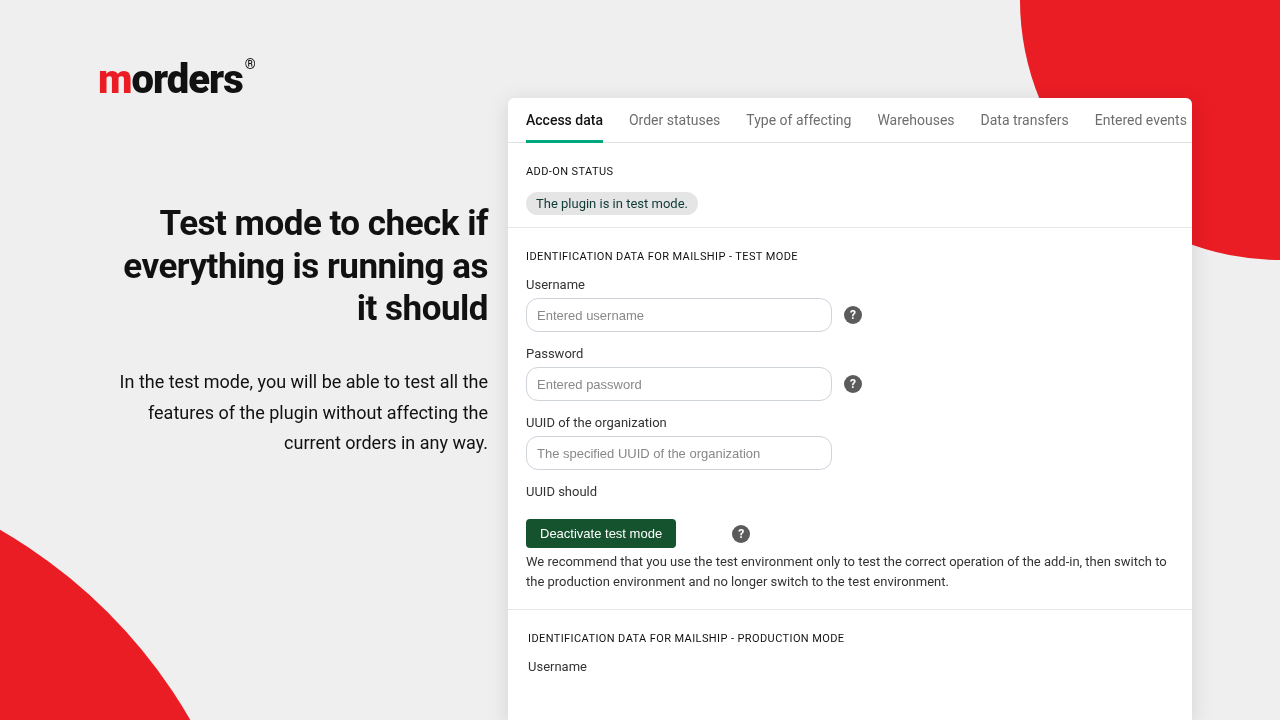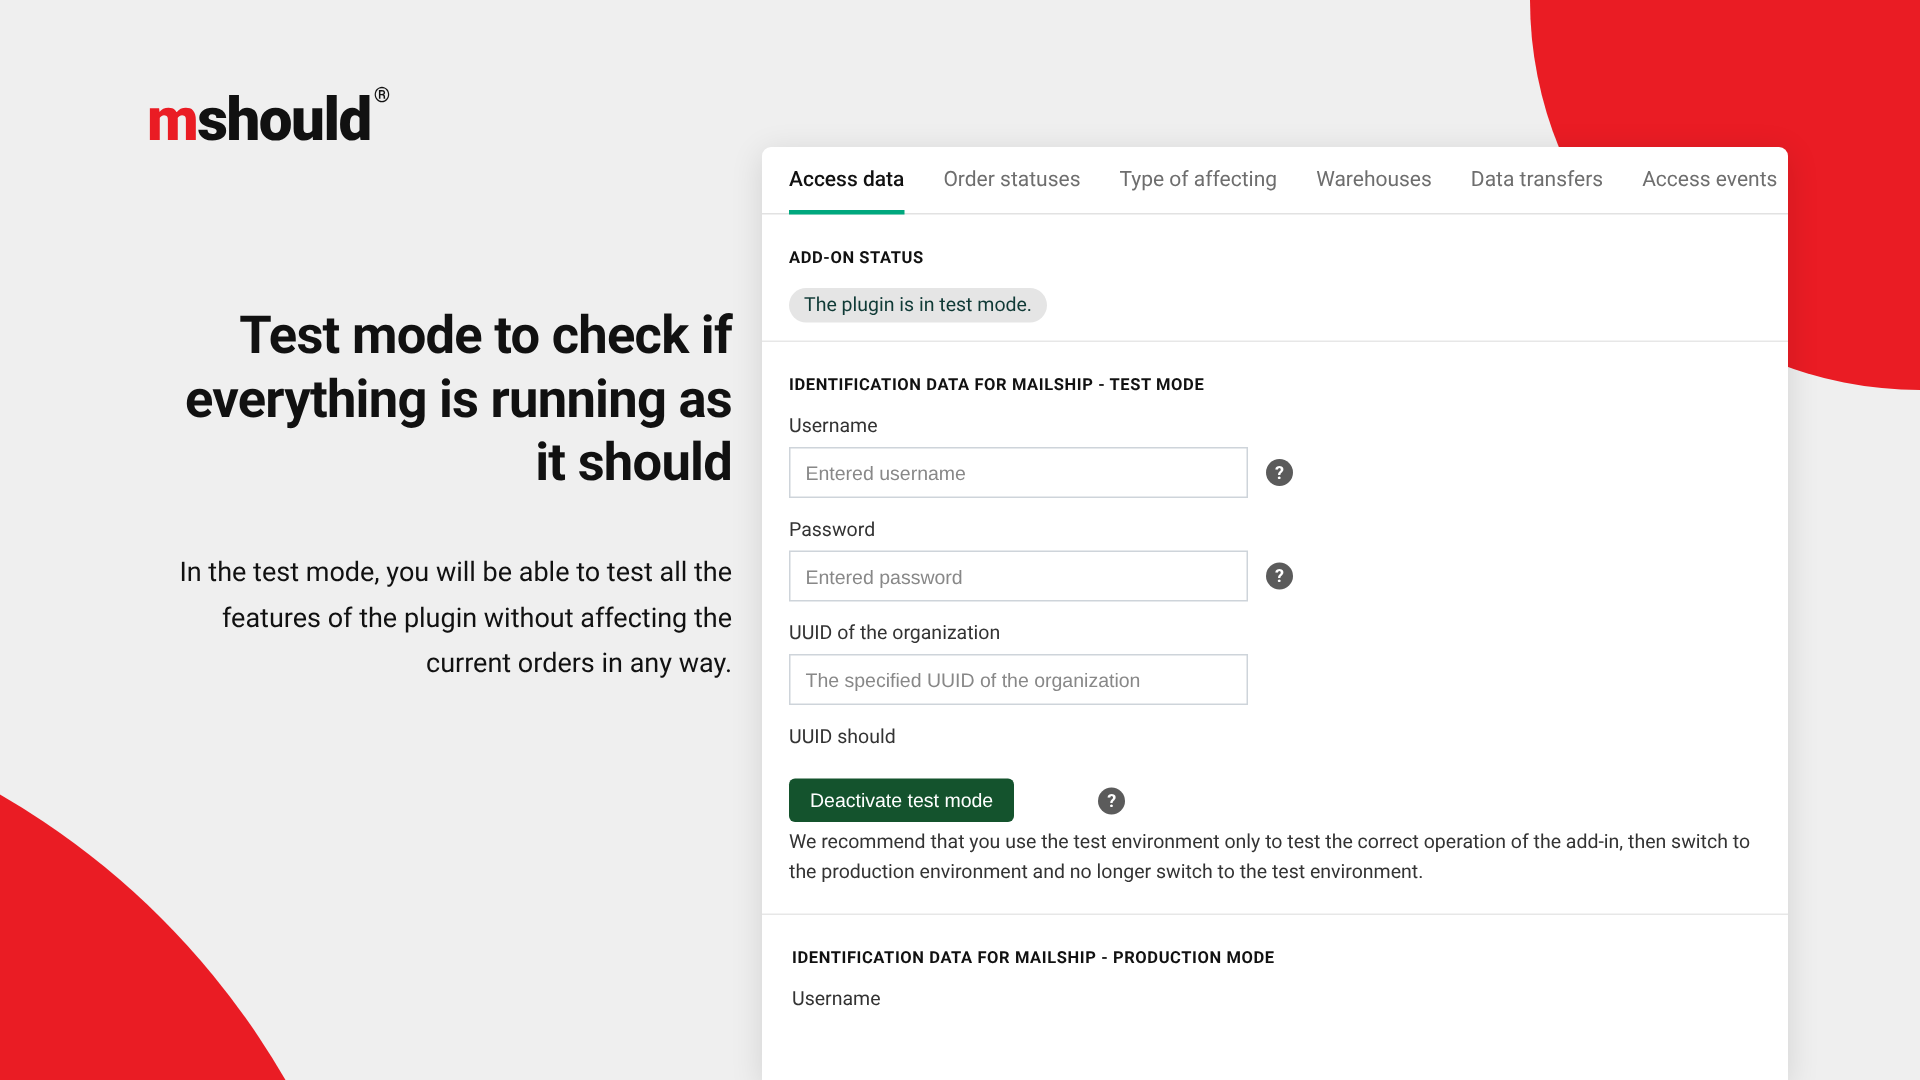--- a/index.html
+++ b/index.html
@@ -111,21 +111,21 @@
     border-bottom: 3px solid #00a87e;
     margin-bottom: -1px;
   }
 
   .section {
     padding: 22px 18px 4px 18px;
   }
   .section + .section { border-top: 1px solid #e7e7e7; margin-top: 8px; }
   .section-title {
     font-size: 11px;
-    font-weight: 700;
+    font-weight: 400;
     letter-spacing: 0.4px;
     color: #111;
     text-transform: uppercase;
   }
 
   .status-pill {
     display: inline-block;
     margin-top: 14px;
     background: #e5e5e5;
     color: #0f3a36;
@@ -145,21 +145,21 @@
   }
   .input-wrap {
     display: flex;
     align-items: center;
     gap: 12px;
   }
   .text-input {
     width: 306px;
     height: 34px;
     border: 1px solid #ced4da;
-    border-radius: 0;
+    border-radius: 12px;
     padding: 0 10px;
     font-size: 13px;
     color: #333;
   }
   .text-input::placeholder { color: #888; }
   .help-icon {
     width: 18px;
     height: 18px;
     border-radius: 50%;
     background: #5b5b5b;
@@ -201,37 +201,37 @@
     padding: 22px 20px 0 20px;
   }
 </style>
 </head>
 <body>
 
 <div class="red-top-right"></div>
 <div class="red-bottom-left"></div>
 
 <div class="logo">
-  <span class="m">m</span><span>should</span><span class="reg">®</span>
+  <span class="m">m</span><span>orders</span><span class="reg">®</span>
 </div>
 
 <div class="hero">
   <h1>Test mode to check if everything is running as it should</h1>
   <p>In the test mode, you will be able to test all the features of the plugin without affecting the current orders in any way.</p>
 </div>
 
 <div class="panel">
 
   <div class="tabs">
     <div class="tab active">Access data</div>
     <div class="tab">Order statuses</div>
     <div class="tab">Type of affecting</div>
     <div class="tab">Warehouses</div>
     <div class="tab">Data transfers</div>
-    <div class="tab">Access events</div>
+    <div class="tab">Entered events</div>
 
   </div>
 
   <div class="section">
     <div class="section-title">ADD-ON STATUS</div>
     <span class="status-pill">The plugin is in test mode.</span>
   </div>
 
   <div class="section">
     <div class="section-title">IDENTIFICATION DATA FOR MAILSHIP - TEST MODE</div>

